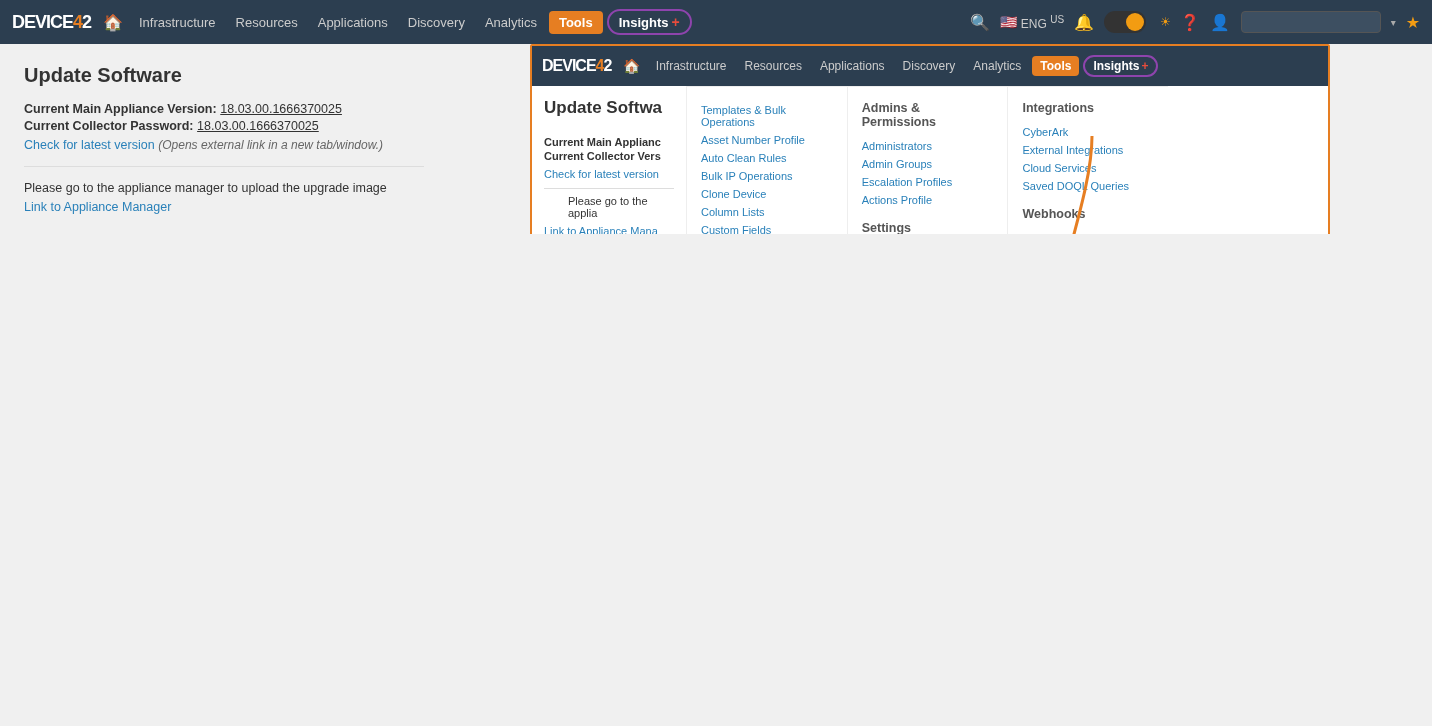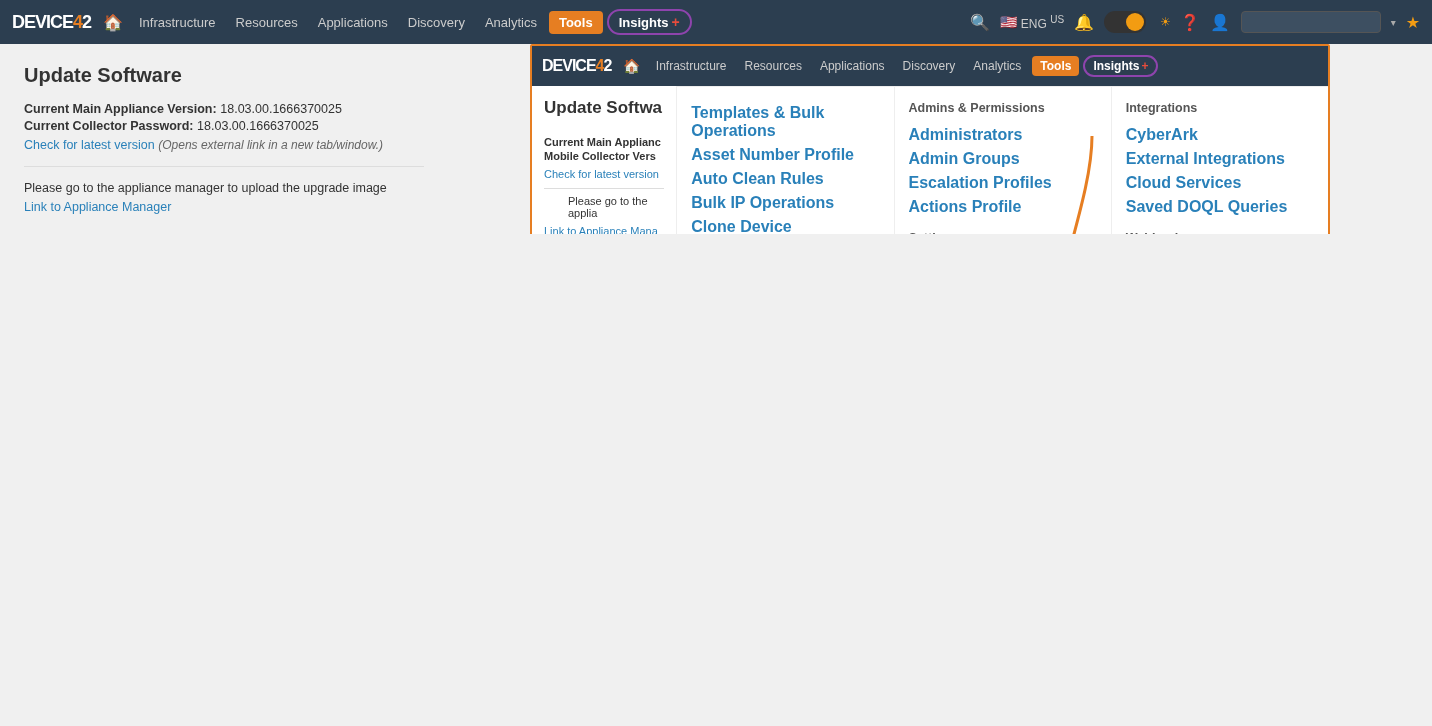--- a/index.html
+++ b/index.html
@@ -105,21 +105,21 @@
       padding: 20px 24px;
       position: relative;
     }
     .page-title {
       font-size: 20px;
       font-weight: bold;
       margin-bottom: 14px;
       color: #333;
     }
     .info-label { font-weight: bold; font-size: 12.5px; }
-    .info-value { font-size: 12.5px; }
+    .info-value { font-size: 12.5px; text-decoration: underline; }
     .info-row { margin-bottom: 2px; }
     .link-text { color: #2980b9; cursor: pointer; font-size: 12.5px; }
     .italic-text { font-style: italic; color: #666; font-size: 12px; }
     .section-text { margin-top: 14px; font-size: 12.5px; margin-bottom: 4px; }
     .divider { border: none; border-top: 1px solid #ddd; margin: 14px 0; width: 400px; }
 
     
     .overlay-panel {
       position: absolute;
       top: 0;
@@ -183,24 +183,24 @@
       font-size: 12.5px;
       color: #555;
       margin-bottom: 8px;
       margin-top: 12px;
     }
     .menu-section-header:first-child { margin-top: 0; }
 
     .menu-link {
       display: block;
       color: #2980b9;
-      font-size: 16px;
+      font-size: 11px;
       padding: 3px 0;
       cursor: pointer;
-      font-weight: bold;
+      font-weight: normal;
       text-decoration: none;
     }
     .overlay-page-title { font-size: 17px; font-weight: bold; margin-bottom: 18px; }
     .overlay-link { color: #2980b9; cursor: pointer; }
 
     
     .update-btn {
       background: #e67e22;
       color: #fff;
       border: none;
@@ -290,21 +290,21 @@
     </div>
 
     <div style="display:flex;">
 
       <div style="width:155px; padding:12px; border-right:1px solid #eee; background:#fff; overflow:hidden;">
         <div class="overlay-page-title">Update Softwa</div>
         <div style="font-size:11px;margin-bottom:2px;">
           <span style="font-weight:bold;">Current Main Applianc</span>
         </div>
         <div style="font-size:11px;margin-bottom:6px;">
-          <span style="font-weight:bold;">Mobile Collector Vers</span>
+          <span style="font-weight:bold;">Current Collector Vers</span>
         </div>
         <div style="font-size:11px;margin-bottom:8px;">
           <span class="overlay-link">Check for latest version</span>
         </div>
         <hr style="border:none;border-top:1px solid #ddd;margin-bottom:6px;">
         <div style="font-size:11px;margin-bottom:4px;padding-left:24px;">Please go to the applia</div>
         <span class="overlay-link" style="font-size:11px;">Link to Appliance Mana</span>
       </div>
 
       <div class="dropdown-content">

